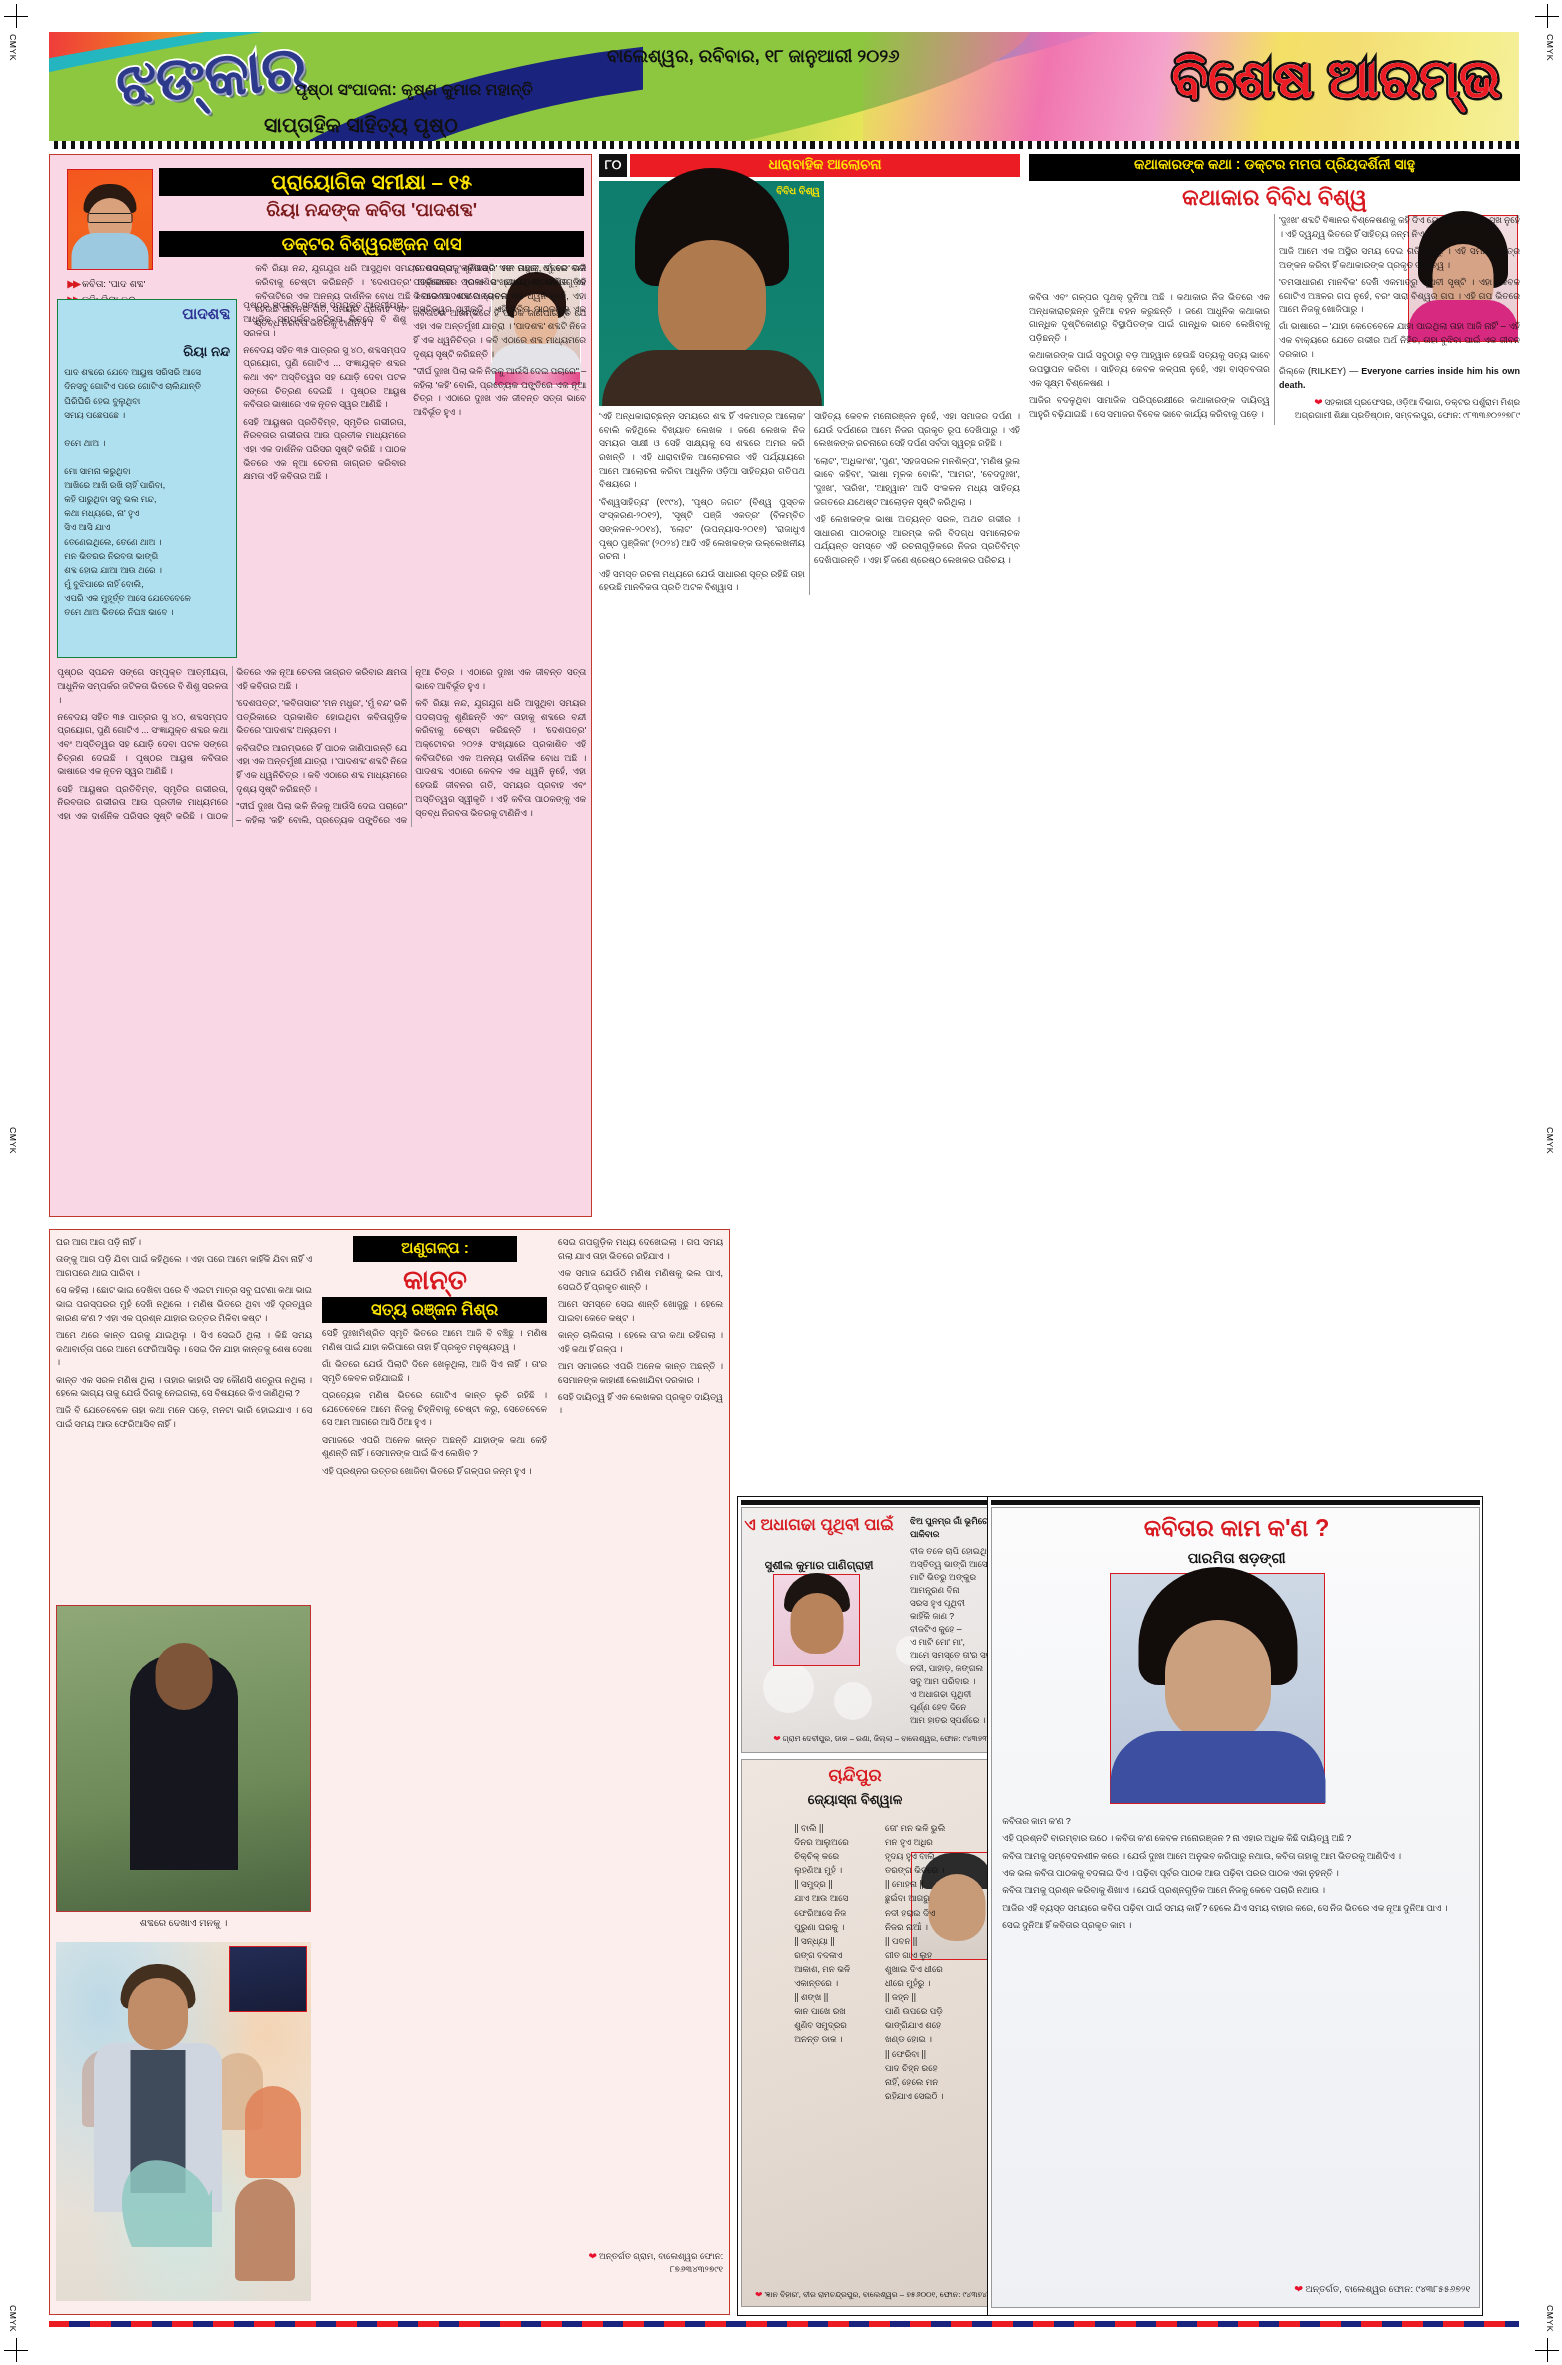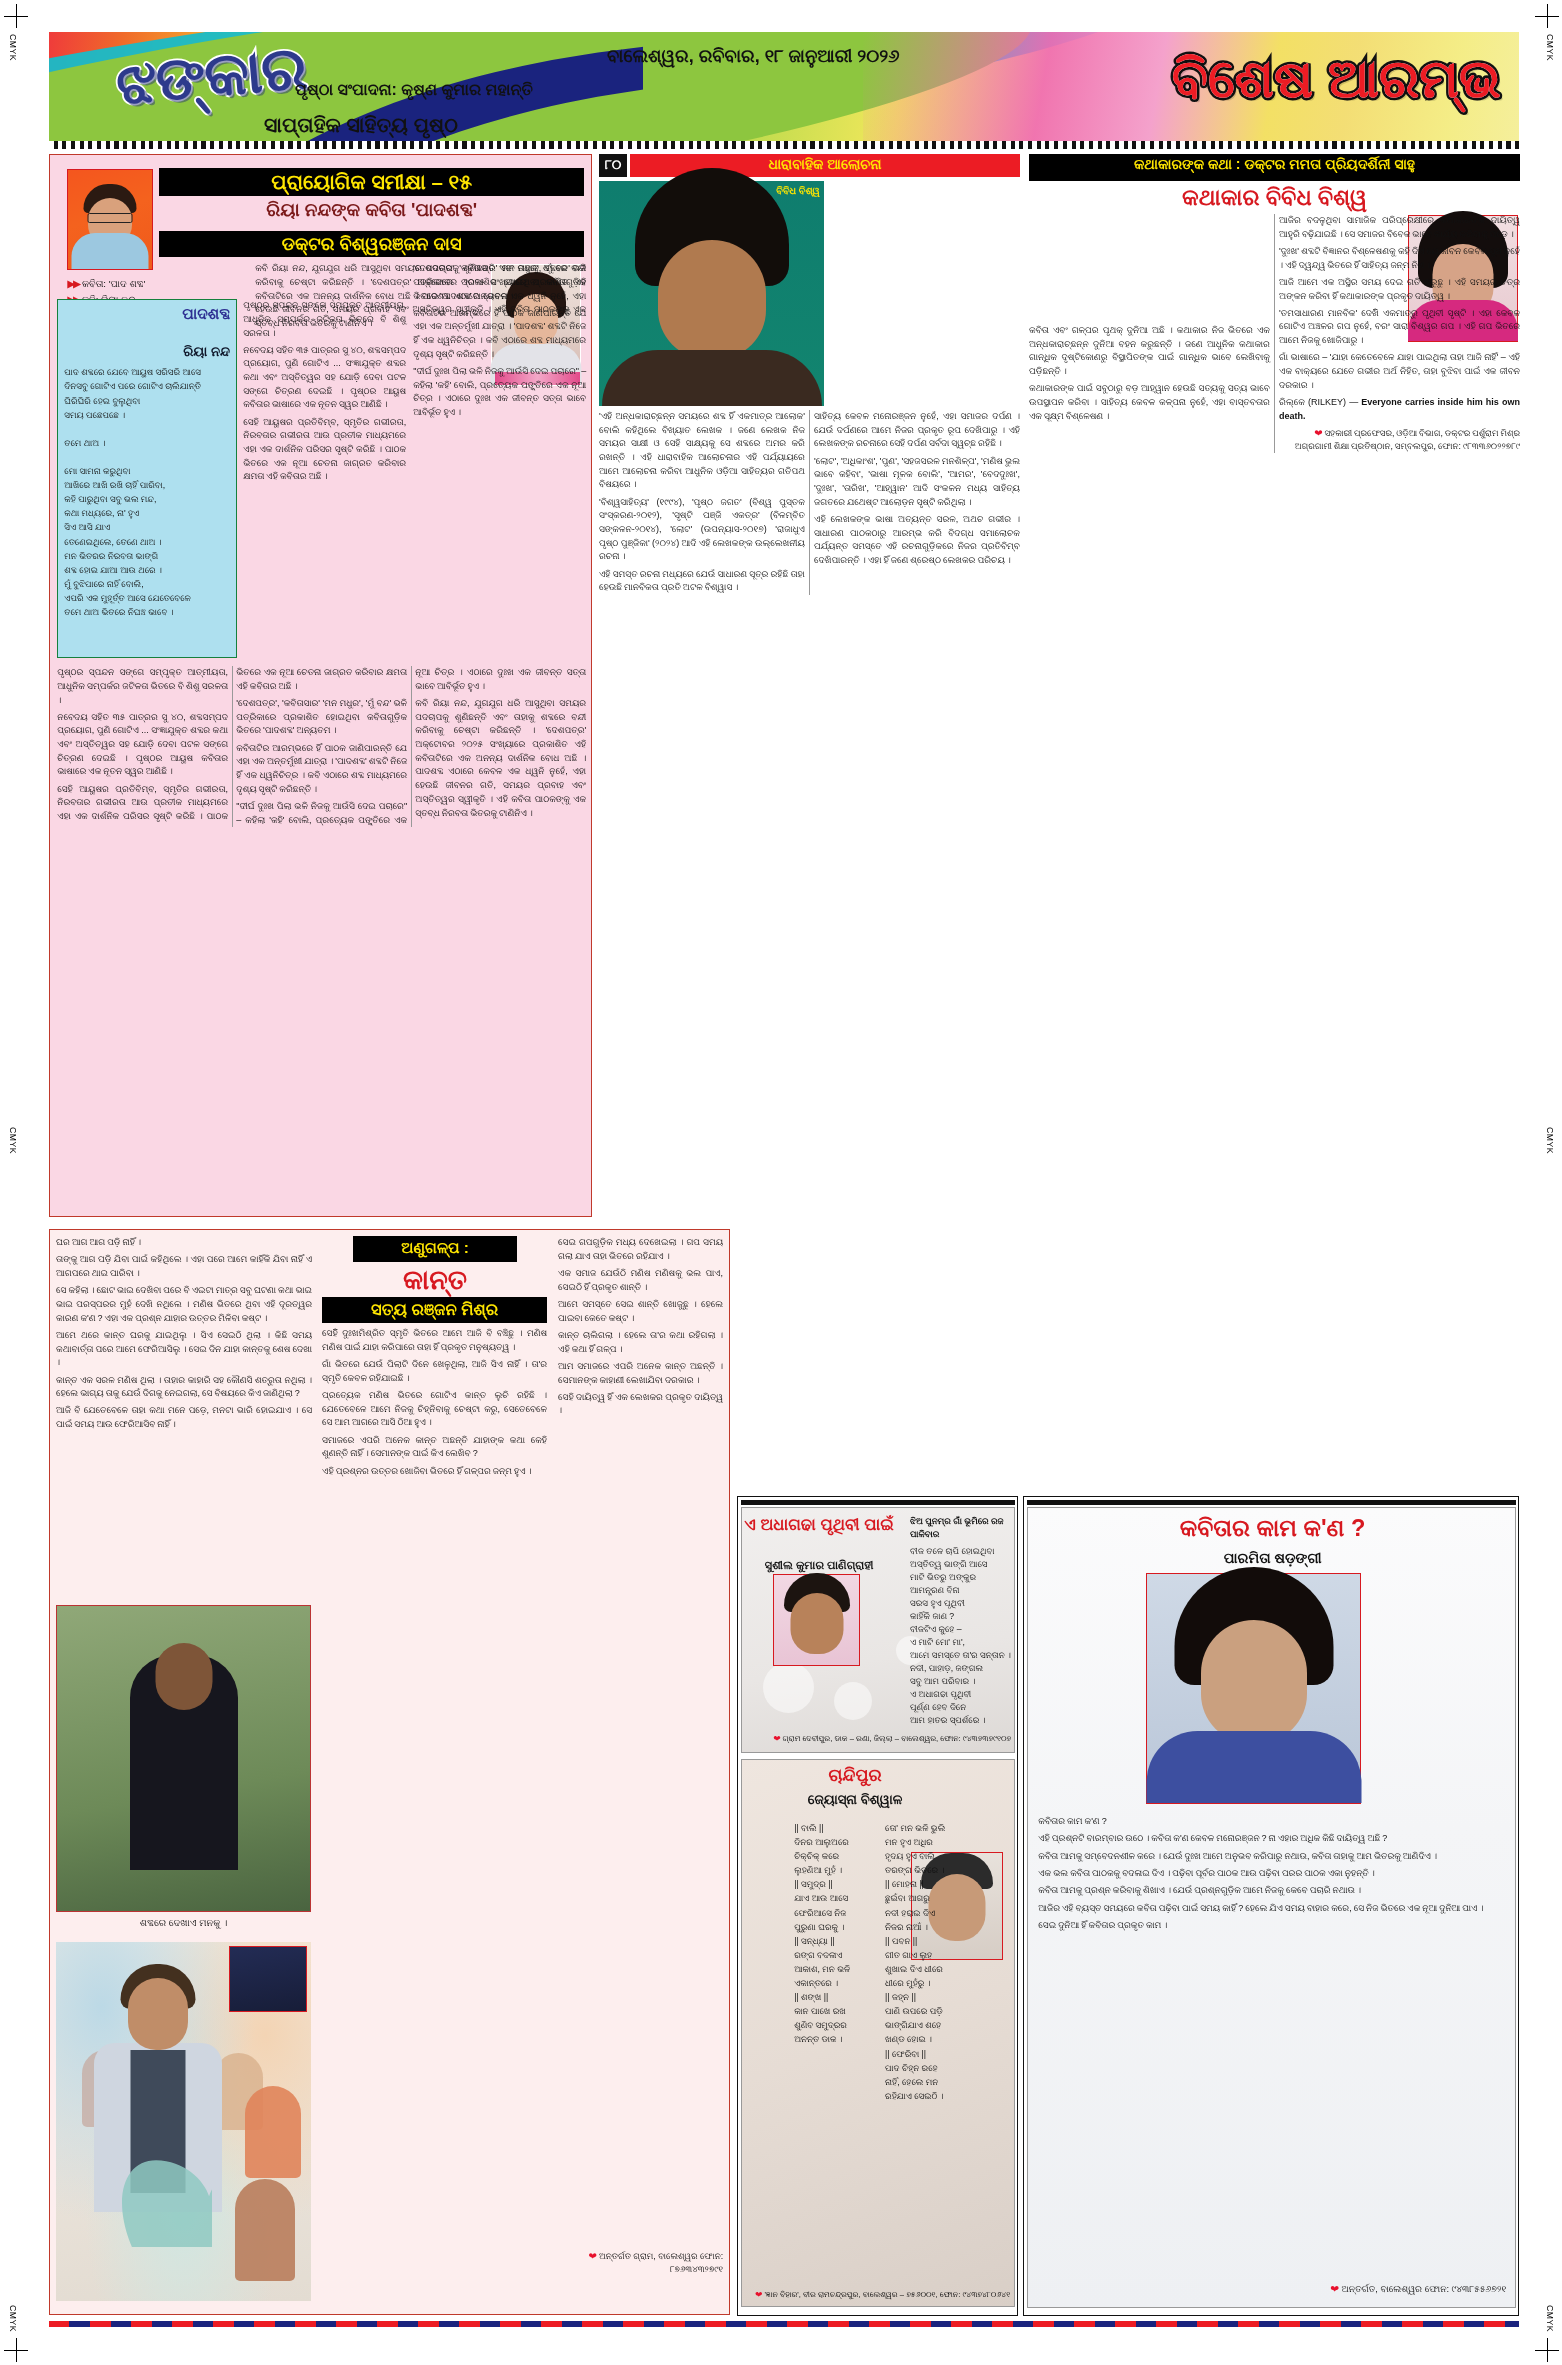--- a/index.html
+++ b/index.html
@@ -281,21 +281,21 @@
   #e-v3 { position:absolute; left: 143px; top: 61px; width: 126px; font-size: 8.7px;
      line-height: 1.62; color:#111; }
   #e-p2 { position:absolute; left: 169px; top: 92px; width: 92px; height: 108px;
      border: 1.5px solid #d71920; background: linear-gradient(175deg,#e9e3dd 0%,#d6cdc5 100%); }
   #e-p2 .hair { position:absolute; left:50%; top:0; transform:translateX(-50%);
      width: 72px; height: 36px; border-radius: 37px 37px 7.2px 7.2px; background:#2b2b2b; }
   #e-p2 .face { position:absolute; left:50%; top:20%; transform:translateX(-50%);
      width: 57px; height: 67px; border-radius: 29px 29px 27px 27px; background:#c79a78; }
 
   
-  #panelF { left: 1023px; top: 1496px; width: 496px; height: 820px;
+  #panelF { left: 987px; top: 1496px; width: 496px; height: 820px;
      background: #fff; border: 1px solid #111; }
   #f-hd { position:absolute; left: 3.1px; top: 3.1px; width: 489px; height: 5.1px; background:#111; }
   #f-box { position:absolute; left: 3.1px; top: 10.2px; width: 489px; height: 801px;
      background: linear-gradient(180deg,#fbfbfc 0%,#f4f5f7 40%,#eef0f3 100%);
      border: 0.5px solid #999; overflow:hidden; }
   #f-t { position:absolute; left: 0; top: 8.2px; width: 489px; font-size: 23.6px; }
   #f-a { position:absolute; left: 0; top: 42px; width: 489px; font-size: 14.3px;
      color:#111; font-weight:bold; text-align:center; }
   #f-photo { position:absolute; left: 118px; top: 65px; width: 215px; height: 231px;
      border: 1.5px solid #d71920; background: linear-gradient(178deg,#cfd9e6 0%,#b9c6d8 100%); }
@@ -427,21 +427,21 @@
 
   <div id="panelC" class="panel">
     <div id="c-hbar" class="hbar panel">କଥାକାରଙ୍କ କଥା : ଡକ୍ଟର ମମତା ପ୍ରିୟଦର୍ଶିନୀ ସାହୁ</div>
     <div id="c-title" class="redtitle panel">କଥାକାର ବିବିଧ ବିଶ୍ୱ</div>
     <div class="photo" id="c-photo">
       <div class="hair"></div>
         <div class="face"></div>
         <div class="sari"></div>
     </div>
     <div id="c-txt" class="body-text c2">
-      <p style="margin-top:110px;">କବିତା ଏବଂ ଗଳ୍ପର ପୃଥକ୍ ଦୁନିଆ ଅଛି । କଥାକାର ନିଜ ଭିତରେ ଏକ ଅନ୍ଧକାରାଚ୍ଛନ୍ନ ଦୁନିଆ ବହନ କରୁଛନ୍ତି । ଜଣେ ଆଧୁନିକ କଥାକାର ଗାନ୍ଧିକ ଦୃଷ୍ଟିକୋଣରୁ ବିସ୍ଥାପିତଙ୍କ ପାଇଁ ଗାନ୍ଧିକ ଭାବେ ଲେଖିବାକୁ ପଡ଼ିଛନ୍ତି ।</p>
+      <p style="margin-top:77px;">କବିତା ଏବଂ ଗଳ୍ପର ପୃଥକ୍ ଦୁନିଆ ଅଛି । କଥାକାର ନିଜ ଭିତରେ ଏକ ଅନ୍ଧକାରାଚ୍ଛନ୍ନ ଦୁନିଆ ବହନ କରୁଛନ୍ତି । ଜଣେ ଆଧୁନିକ କଥାକାର ଗାନ୍ଧିକ ଦୃଷ୍ଟିକୋଣରୁ ବିସ୍ଥାପିତଙ୍କ ପାଇଁ ଗାନ୍ଧିକ ଭାବେ ଲେଖିବାକୁ ପଡ଼ିଛନ୍ତି ।</p>
         <p>କଥାକାରଙ୍କ ପାଇଁ ସବୁଠାରୁ ବଡ଼ ଆହ୍ୱାନ ହେଉଛି ସତ୍ୟକୁ ସତ୍ୟ ଭାବେ ଉପସ୍ଥାପନ କରିବା । ସାହିତ୍ୟ କେବଳ କଳ୍ପନା ନୁହେଁ, ଏହା ବାସ୍ତବତାର ଏକ ସୂକ୍ଷ୍ମ ବିଶ୍ଳେଷଣ ।</p>
         <p>ଆଜିର ବଦଳୁଥିବା ସାମାଜିକ ପରିପ୍ରେକ୍ଷୀରେ କଥାକାରଙ୍କ ଦାୟିତ୍ୱ ଆହୁରି ବଢ଼ିଯାଇଛି । ସେ ସମାଜର ବିବେକ ଭାବେ କାର୍ଯ୍ୟ କରିବାକୁ ପଡ଼େ ।</p>
         <p>'ଦୁଃଖ' ଶବ୍ଦଟି ବିଜ୍ଞାନର ବିଶ୍ଳେଷଣକୁ କହି ଦିଏ ଯେ ଜୀବନ କେବଳ ସୁଖ ନୁହେଁ । ଏହି ଦ୍ୱନ୍ଦ୍ୱ ଭିତରେ ହିଁ ସାହିତ୍ୟ ଜନ୍ମ ନିଏ ।</p>
         <p>ଆଜି ଆମେ ଏକ ଅସ୍ଥିର ସମୟ ଦେଇ ଗତି କରୁଛୁ । ଏହି ସମୟର ଚିତ୍ର ଅଙ୍କନ କରିବା ହିଁ କଥାକାରଙ୍କ ପ୍ରକୃତ ଦାୟିତ୍ୱ ।</p>
         <p>'ତମସାଧାରଣ ମାନବିକ' ଦେଖିି ଏକମାତ୍ରୁ ପୃଥିବୀ ସୃଷ୍ଟି । ଏହା କେବଳ ଗୋଟିଏ ଅଞ୍ଚଳର ଗପ ନୁହେଁ, ବରଂ ସାରା ବିଶ୍ୱର ଗପ । ଏହି ଗପ ଭିତରେ ଆମେ ନିଜକୁ ଖୋଜିପାରୁ ।</p>
         <p>ଗାଁ ଭାଷାରେ – 'ଯାହା କେତେବେଳେ ଯାହା ପାଇଥିଲା ତାହା ଆଜି ନାହିଁ' – ଏହି ଏକ ବାକ୍ୟରେ ଯେତେ ଗଭୀର ଅର୍ଥ ନିହିତ, ତାହା ବୁଝିବା ପାଇଁ ଏକ ଜୀବନ ଦରକାର ।</p>
       <p>
         <span>ରିଲ୍‌କେ (RILKEY)</span> —
         <b>Everyone carries inside him his own death.</b>
       </p>

